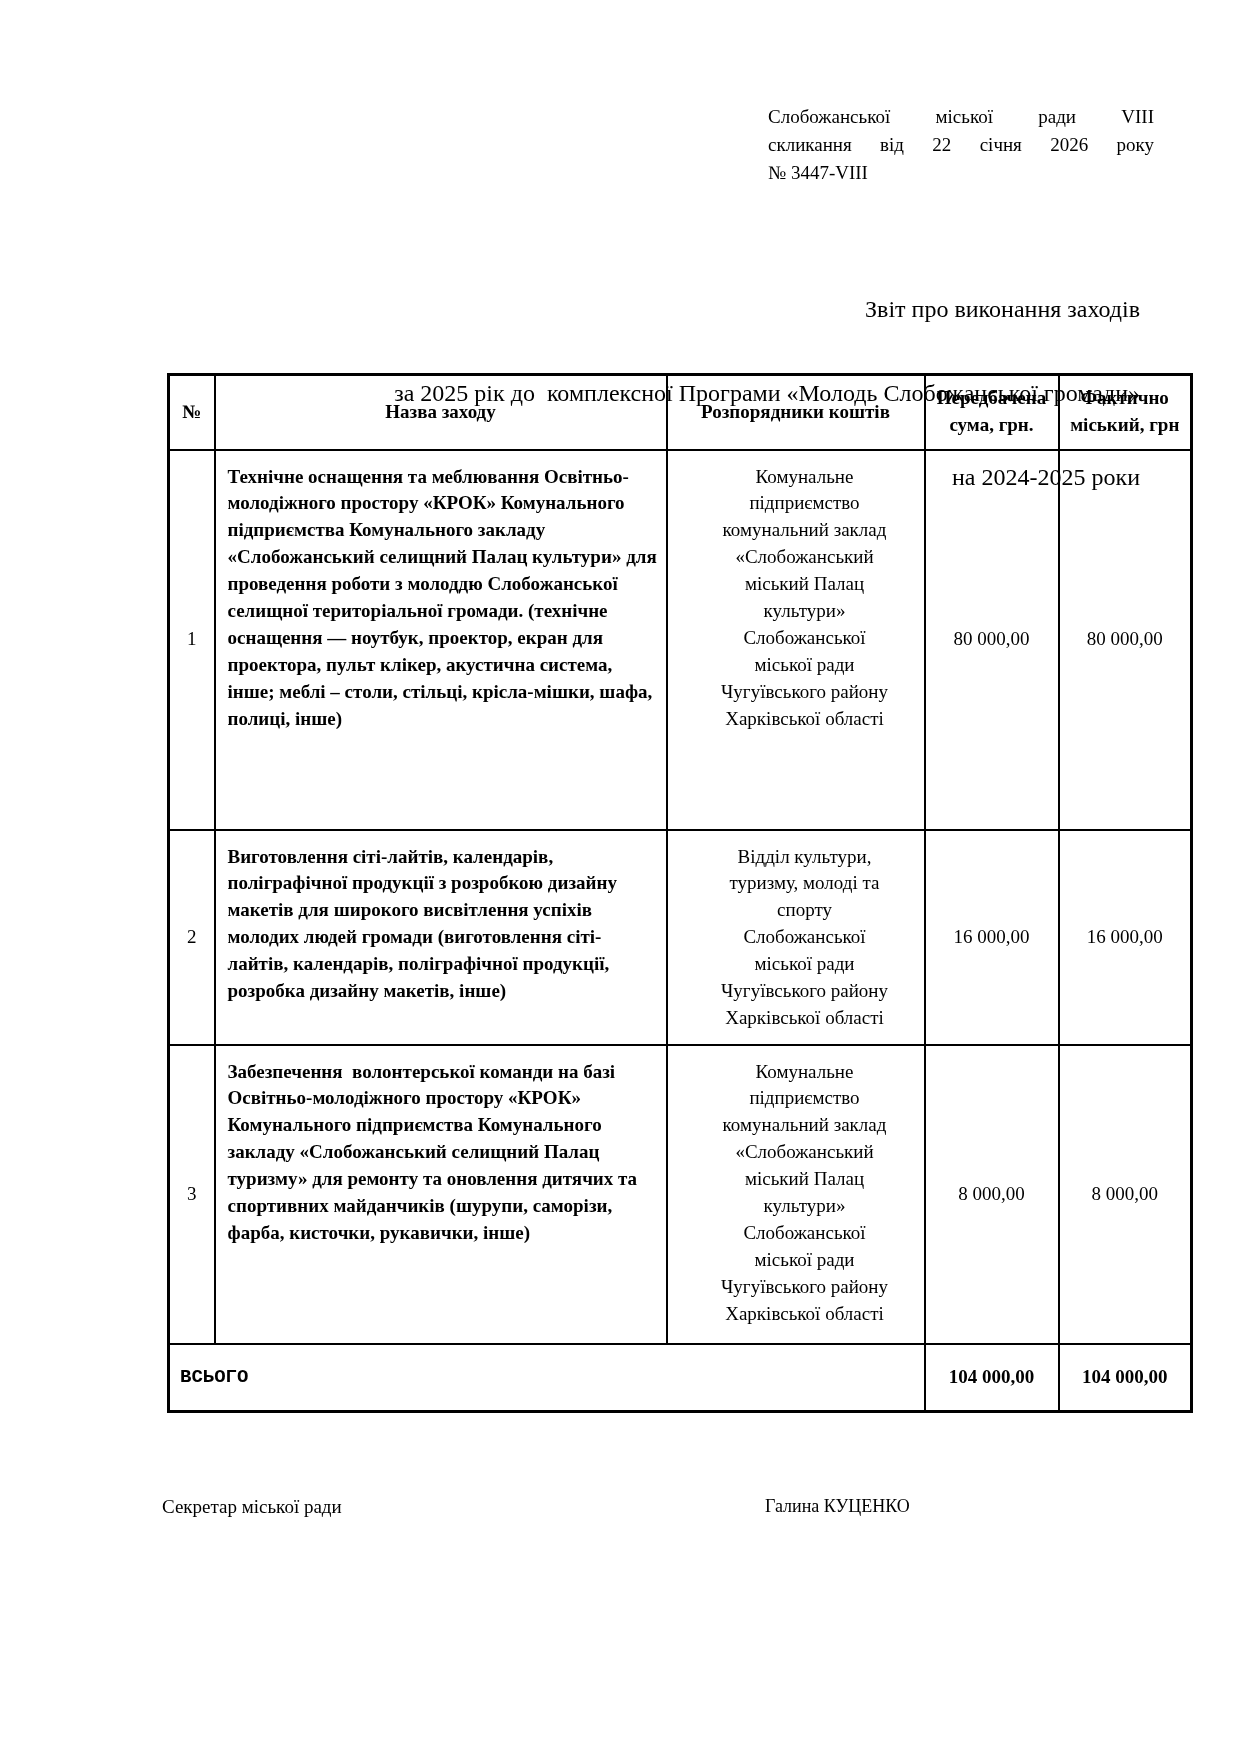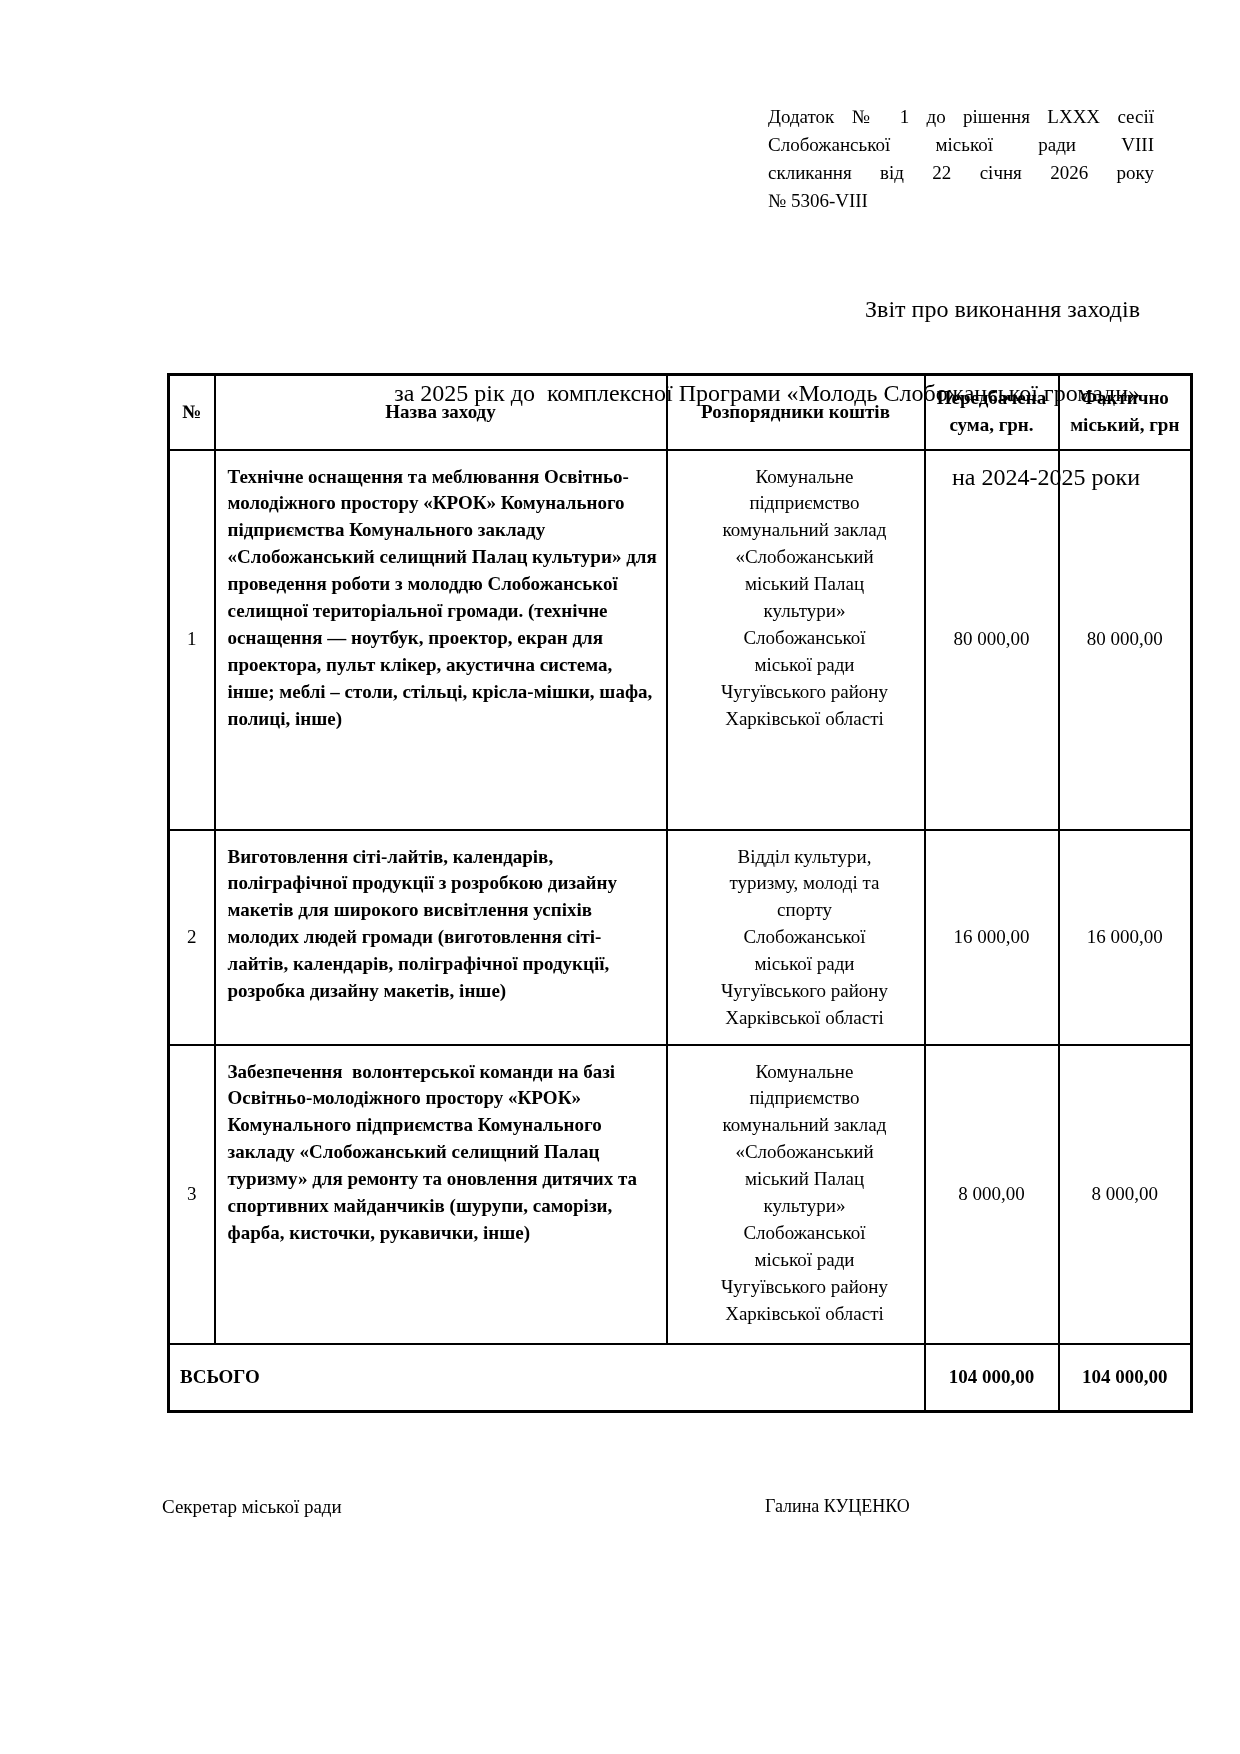--- a/index.html
+++ b/index.html
@@ -36,34 +36,33 @@
     text-align:left; vertical-align:top;
     padding:13px 8px 10px 12px; white-space:pre-wrap;font-weight:bold;
   }
   td.manager {
     text-align:center; vertical-align:top;
     padding:13px 6px 10px 24px; white-space:pre-line;
   }
   td.amount { text-align:center; vertical-align:middle; }
   td.total-label {
     font-weight:bold; font-size:20px; text-align:left;
-    vertical-align:middle; padding-left:10px;
+    vertical-align:middle; padding-left:10px;font-family:Liberation Mono, monospace;
   }
   td.total-amount { font-weight:bold; text-align:center; vertical-align:middle;border-radius:29px; }
   .footer-left  { position:absolute; left:162px; top:1496px; font-size:19px; }
   .footer-right { position:absolute; left:765px; top:1496px; font-size:18px; }
 </style>
 </head>
 <body>
 
 <div class="annex">
-  <div class="jline">Додаток № 1 до рішення LXXX сесії</div>
   <div class="jline">Слобожанської міської ради VIII</div>
   <div class="jline">скликання від 22 січня 2026 року</div>
-  <div class="lline">№ 5306-VIII</div>
+  <div class="lline">№ 3447-VIII</div>
 </div>
 
 <div class="doc-title">
   <div>Звіт про виконання заходів</div>
   <div>за 2025 рік до  комплексної Програми «Молодь Слобожанської громади»</div>
   <div>на 2024-2025 роки</div>
 </div>
 
 <div class="tablewrap">
   <table class="report">

